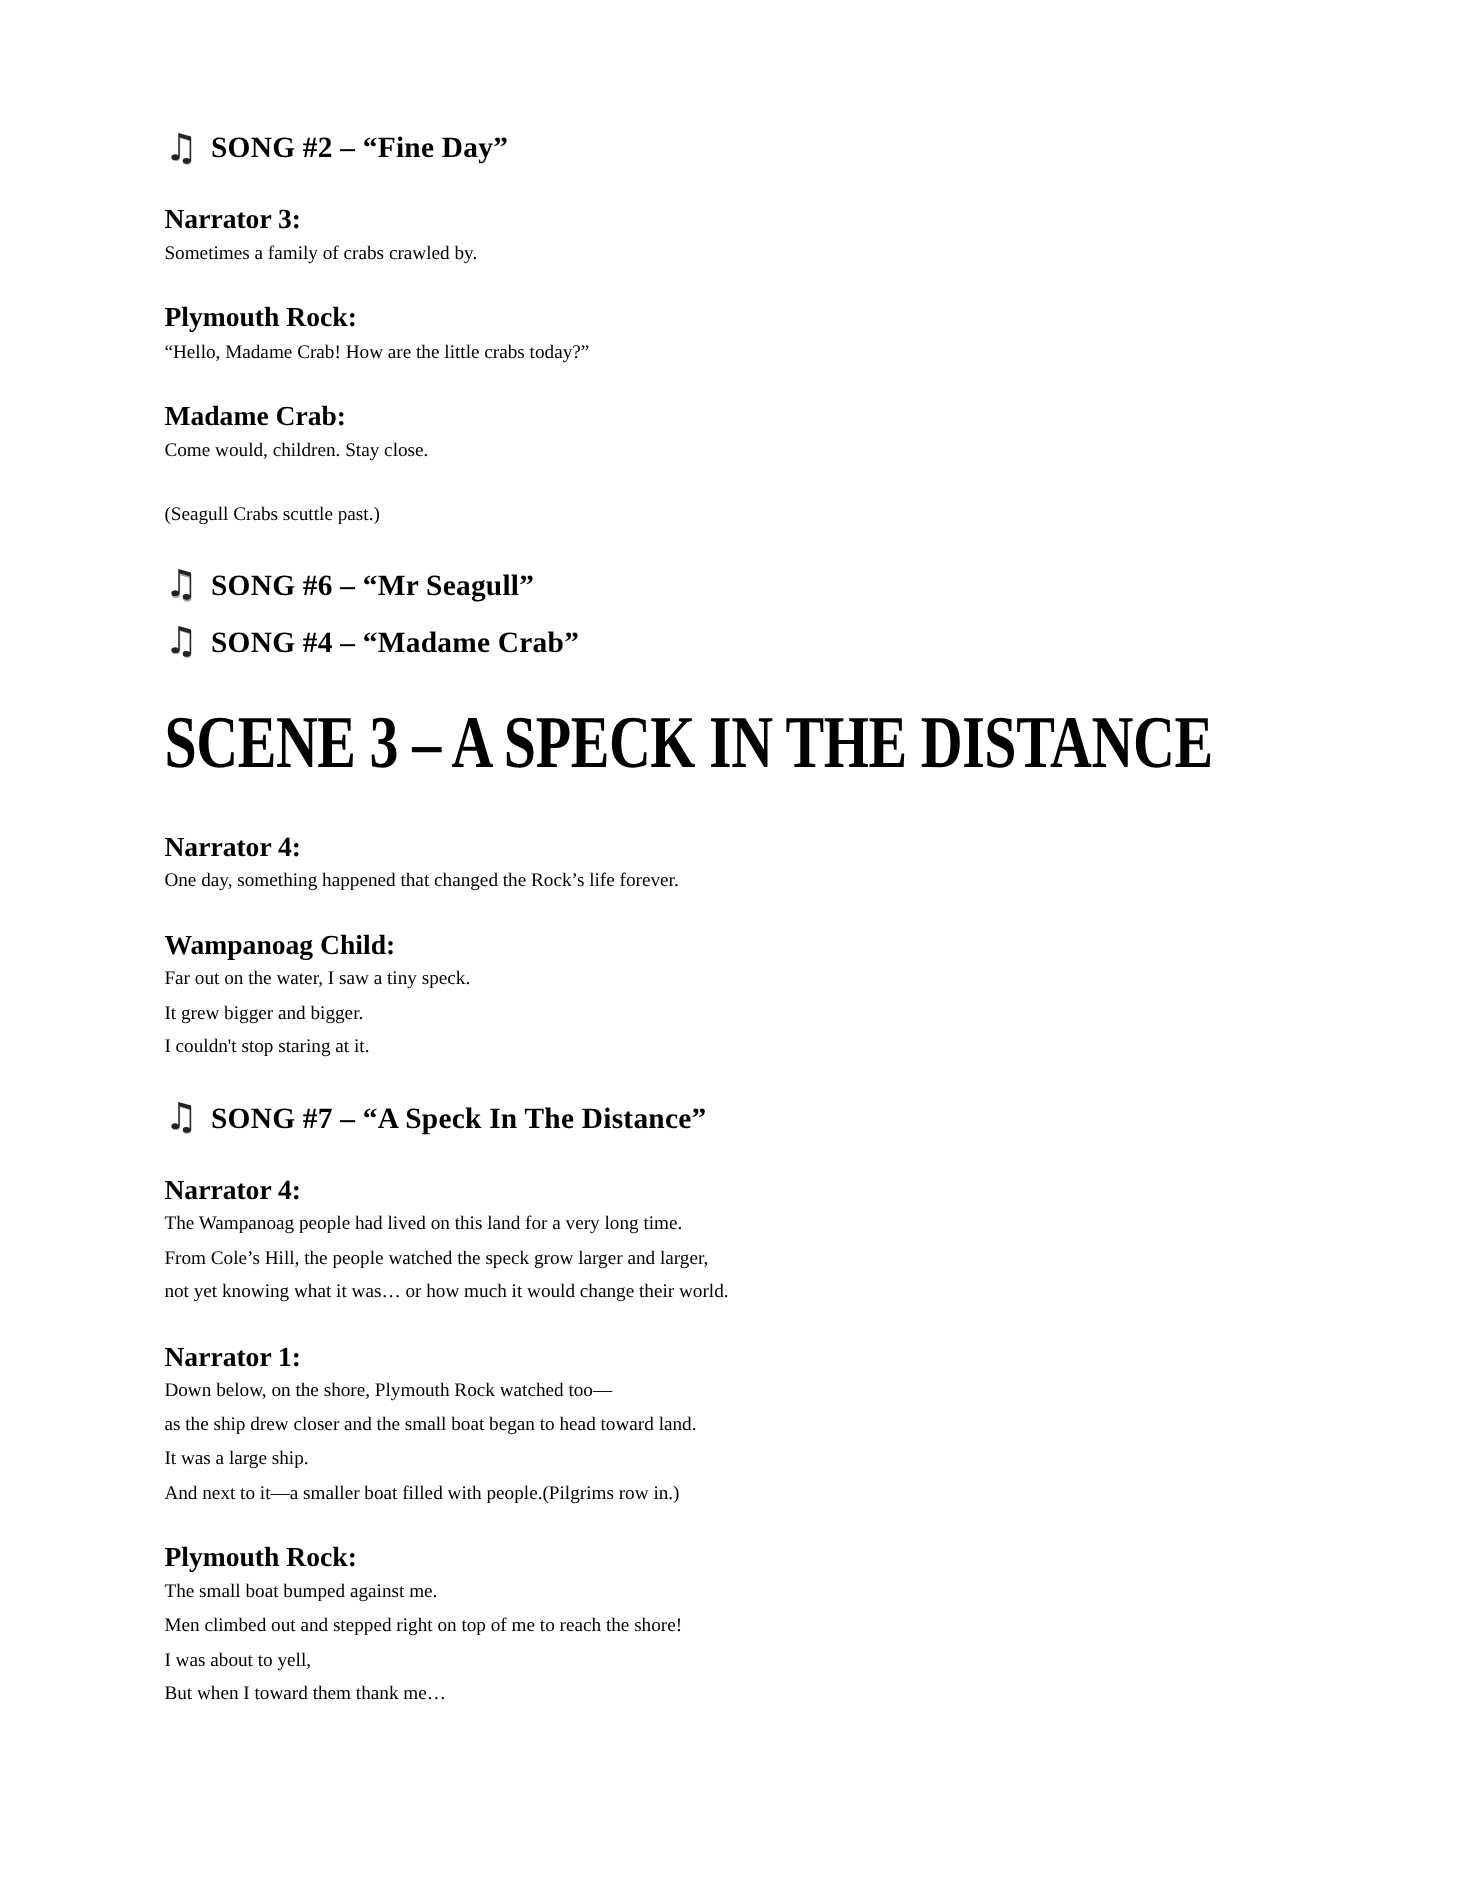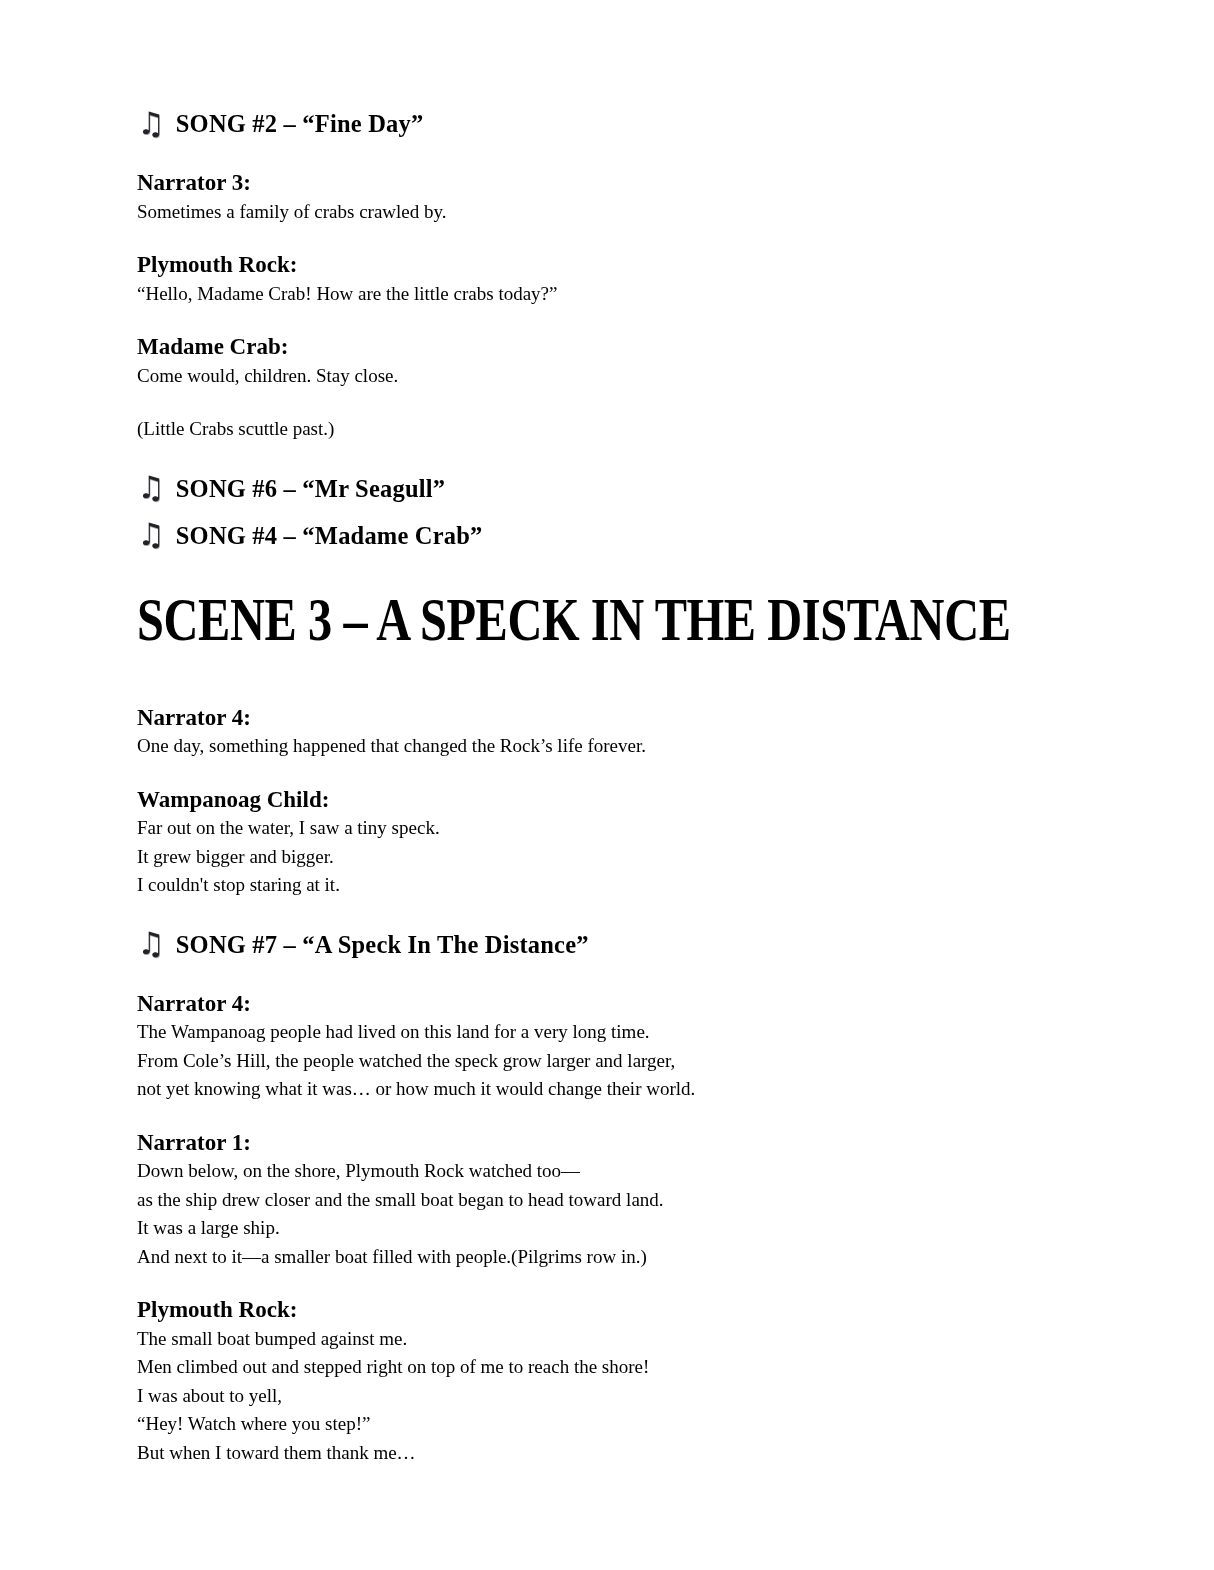--- a/index.html
+++ b/index.html
@@ -38,21 +38,21 @@
   }
   .song-label {
     font-size: 24.5px;
     font-weight: bold;
     letter-spacing: 0.2px;
     white-space: nowrap;
   }
 
   
   .scene-heading {
-    margin: 12px 0 56px 0;
+    margin: 12px 0 44px 0;
     line-height: 58px;
     height: 58px;
     white-space: nowrap;
     text-align: center;
   }
   .scene-heading-text {
     display: inline-block;
     font-size: 62px;
     font-weight: bold;
     transform: scaleX(0.78);
@@ -61,21 +61,21 @@
     letter-spacing: -0.5px;
   }
 
   
   .dialogue .speaker {
     font-size: 23px;
     font-weight: bold;
     line-height: 28.5px;
   }
   .line {
-    font-size: 19px;
+    font-size: 16px;
     line-height: 28.5px;
   }
 </style>
 </head>
 <body>
 
 <main class="page">
 
   <div class="block song">
     <span class="note-icon">♫</span>
@@ -91,21 +91,21 @@
     <div class="speaker">Plymouth Rock:</div>
     <div class="line">“Hello, Madame Crab! How are the little crabs today?”</div>
   </section>
 
   <section class="block dialogue">
     <div class="speaker">Madame Crab:</div>
     <div class="line">Come would, children. Stay close.</div>
   </section>
 
   <section class="block">
-    <div class="line">(Little Crabs scuttle past.)</div>
+    <div class="line">(Seagull Crabs scuttle past.)</div>
   </section>
 
   <div class="block song mb-tight">
     <span class="note-icon">♫</span>
     <span class="song-label">SONG #6 – “Mr Seagull”</span>
   </div>
 
   <div class="block song mb-wide">
     <span class="note-icon">♫</span>
     <span class="song-label">SONG #4 – “Madame Crab”</span>
@@ -145,17 +145,16 @@
     <div class="line">as the ship drew closer and the small boat began to head toward land.</div>
     <div class="line">It was a large ship.</div>
     <div class="line">And next to it—a smaller boat filled with people.(Pilgrims row in.)</div>
   </section>
 
   <section class="block dialogue">
     <div class="speaker">Plymouth Rock:</div>
     <div class="line">The small boat bumped against me.</div>
     <div class="line">Men climbed out and stepped right on top of me to reach the shore!</div>
     <div class="line">I was about to yell,</div>
-    <div class="line">“Hey! Watch where you step!”</div>
     <div class="line">But when I toward them thank me…</div>
   </section>
 
 </main>
 
 </body></html>

